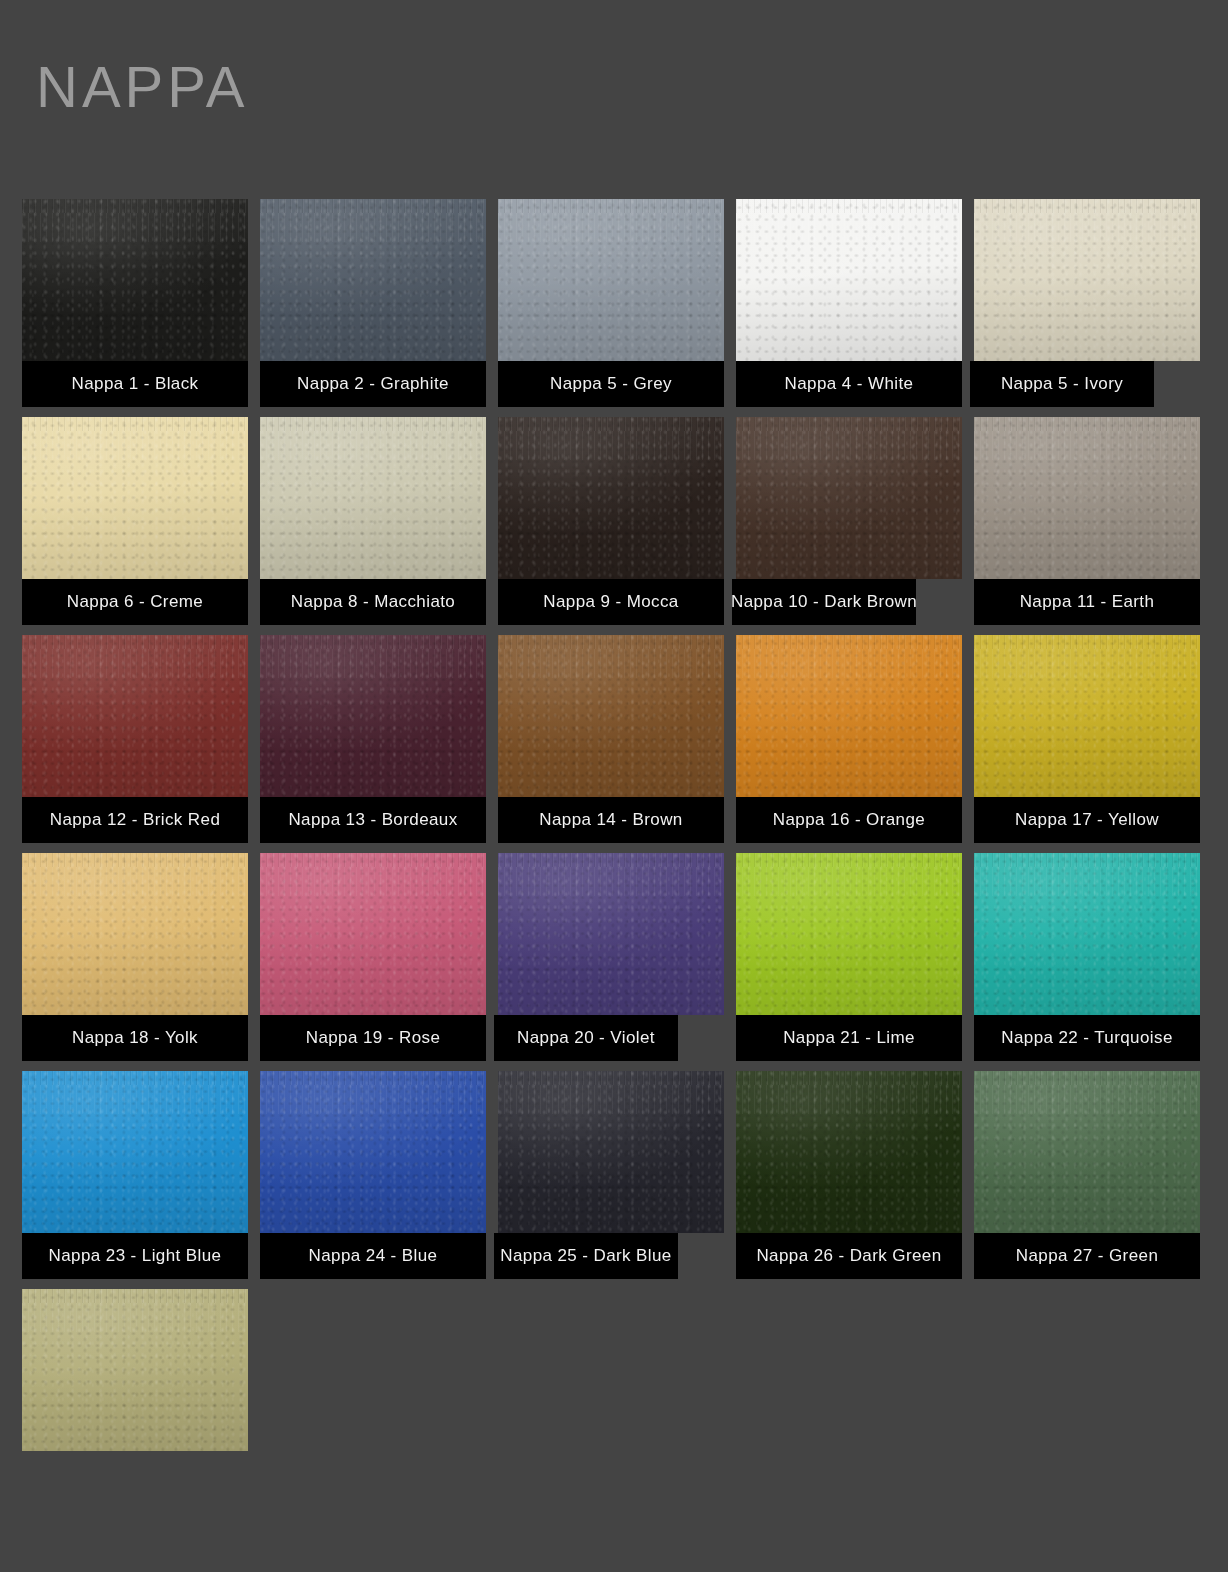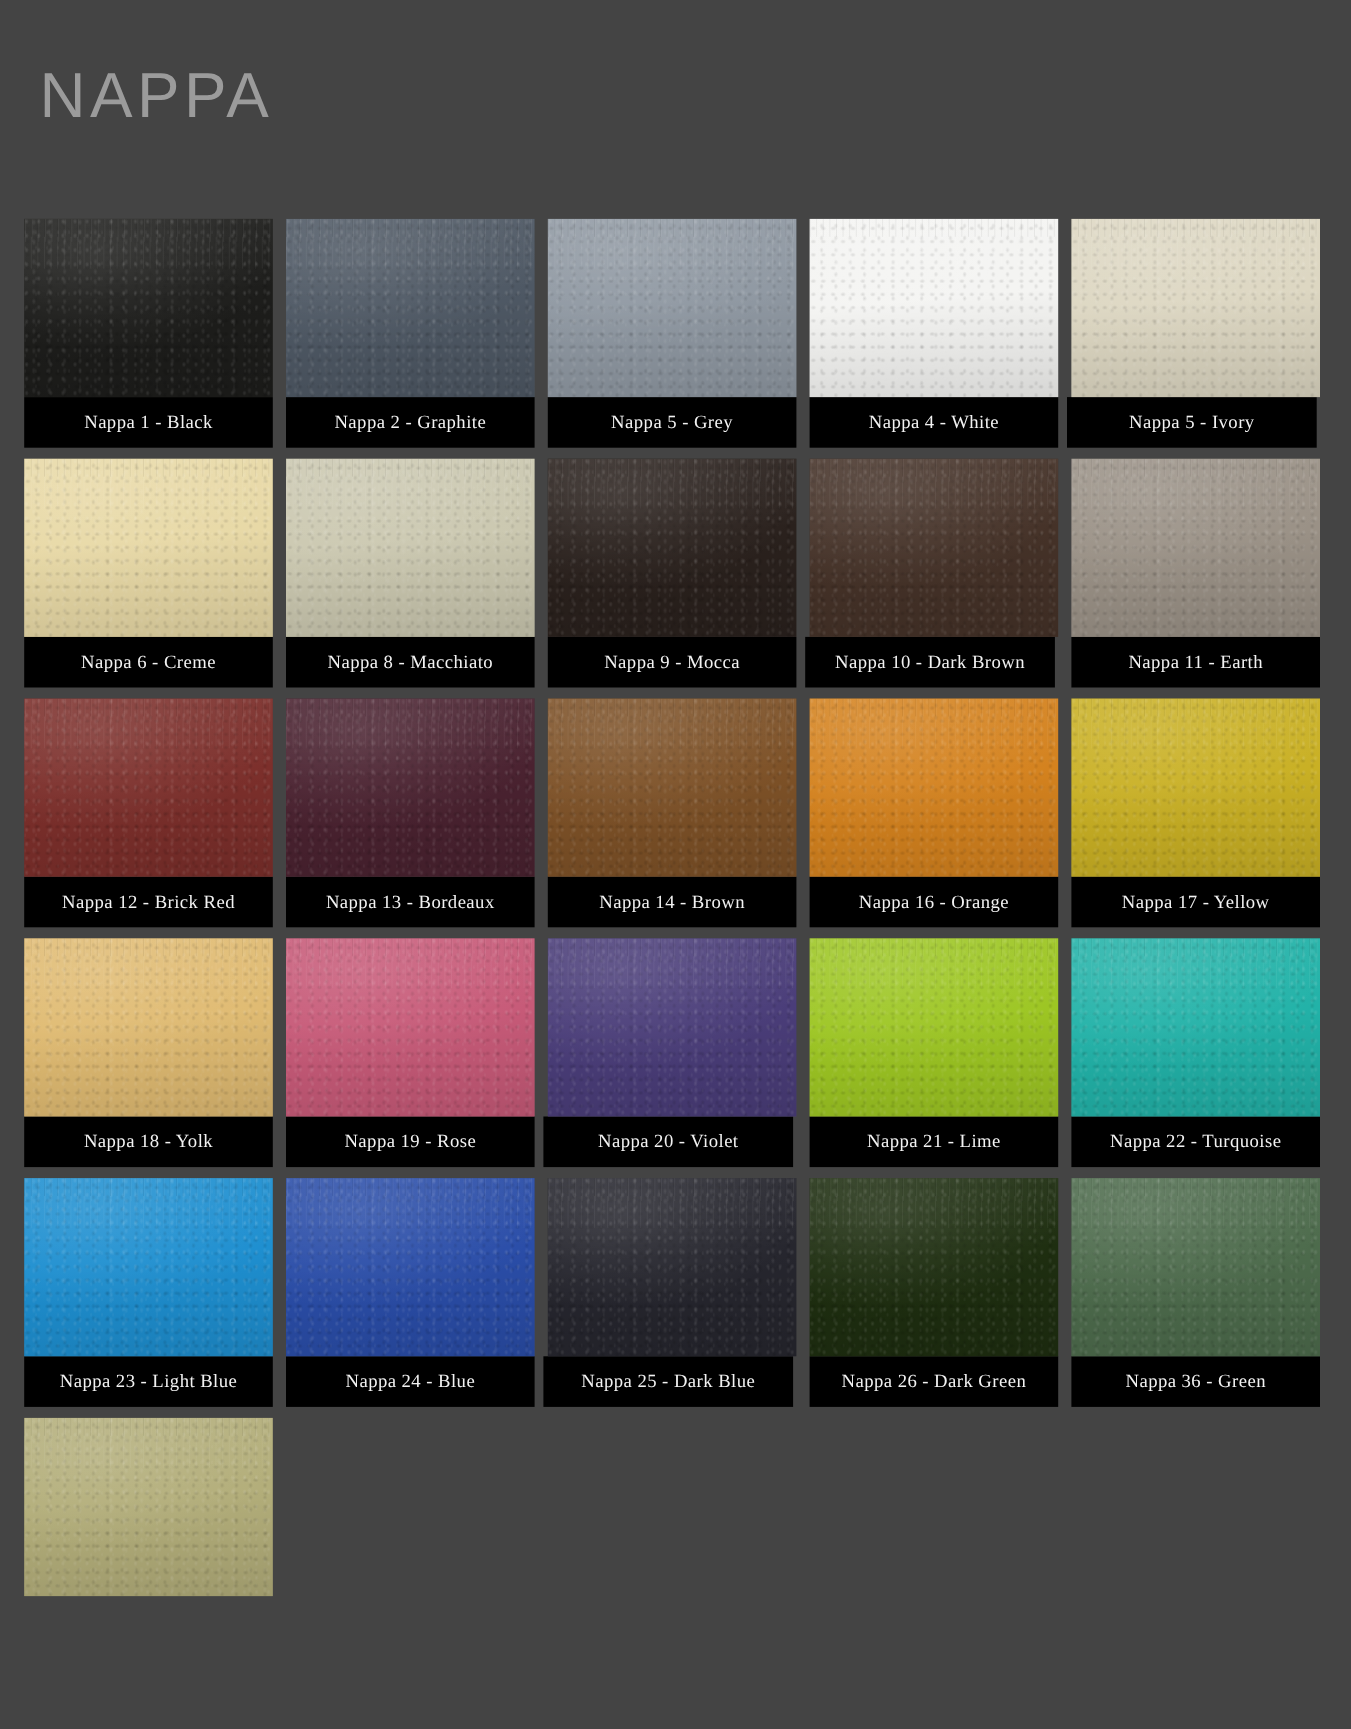--- a/index.html
+++ b/index.html
@@ -89,25 +89,25 @@
     background: #000000;
     color: #f2f2f2;
     height: 46px;
     display: flex;
     align-items: center;
     justify-content: center;
     font-size: 17px;
     font-weight: 300;
     letter-spacing: .4px;
     white-space: nowrap;
-    font-family: Liberation Serif, serif;
-  }
-
-  
-  .swatch-card.col-5 .swatch-label { margin-left: -4px; width: 227px; }
+    font-family: Liberation Sans, sans-serif;
+  }
+
+  
+  .swatch-card.col-5 .swatch-label { margin-left: -4px; width: 184px; }
 </style>
 </head>
 <body style="background: rgb(68, 68, 68);">
 
 <div id="page-title">NAPPA</div>
 
 <div id="swatch-grid">
     <div class="swatch-card col-1">
       <div class="swatch-chip" style="background-color: rgb(29, 29, 27);"></div>
       <div class="swatch-label">Nappa 1 - Black</div>
@@ -199,18 +199,18 @@
     <div class="swatch-card col-5">
       <div class="swatch-chip" style="background-color: rgb(38, 38, 46);"></div>
       <div class="swatch-label">Nappa 25 - Dark Blue</div>
     </div>
     <div class="swatch-card col-1">
       <div class="swatch-chip" style="background-color: rgb(30, 46, 16);"></div>
       <div class="swatch-label">Nappa 26 - Dark Green</div>
     </div>
     <div class="swatch-card col-2">
       <div class="swatch-chip" style="background-color: rgb(77, 107, 76);"></div>
-      <div class="swatch-label">Nappa 36 - Green</div>
+      <div class="swatch-label">Nappa 27 - Green</div>
     </div>
     <div class="swatch-card col-3">
       <div class="swatch-chip" style="background-color: rgb(179, 174, 122);"></div>
     </div>
   </div>
 
 </body></html>

